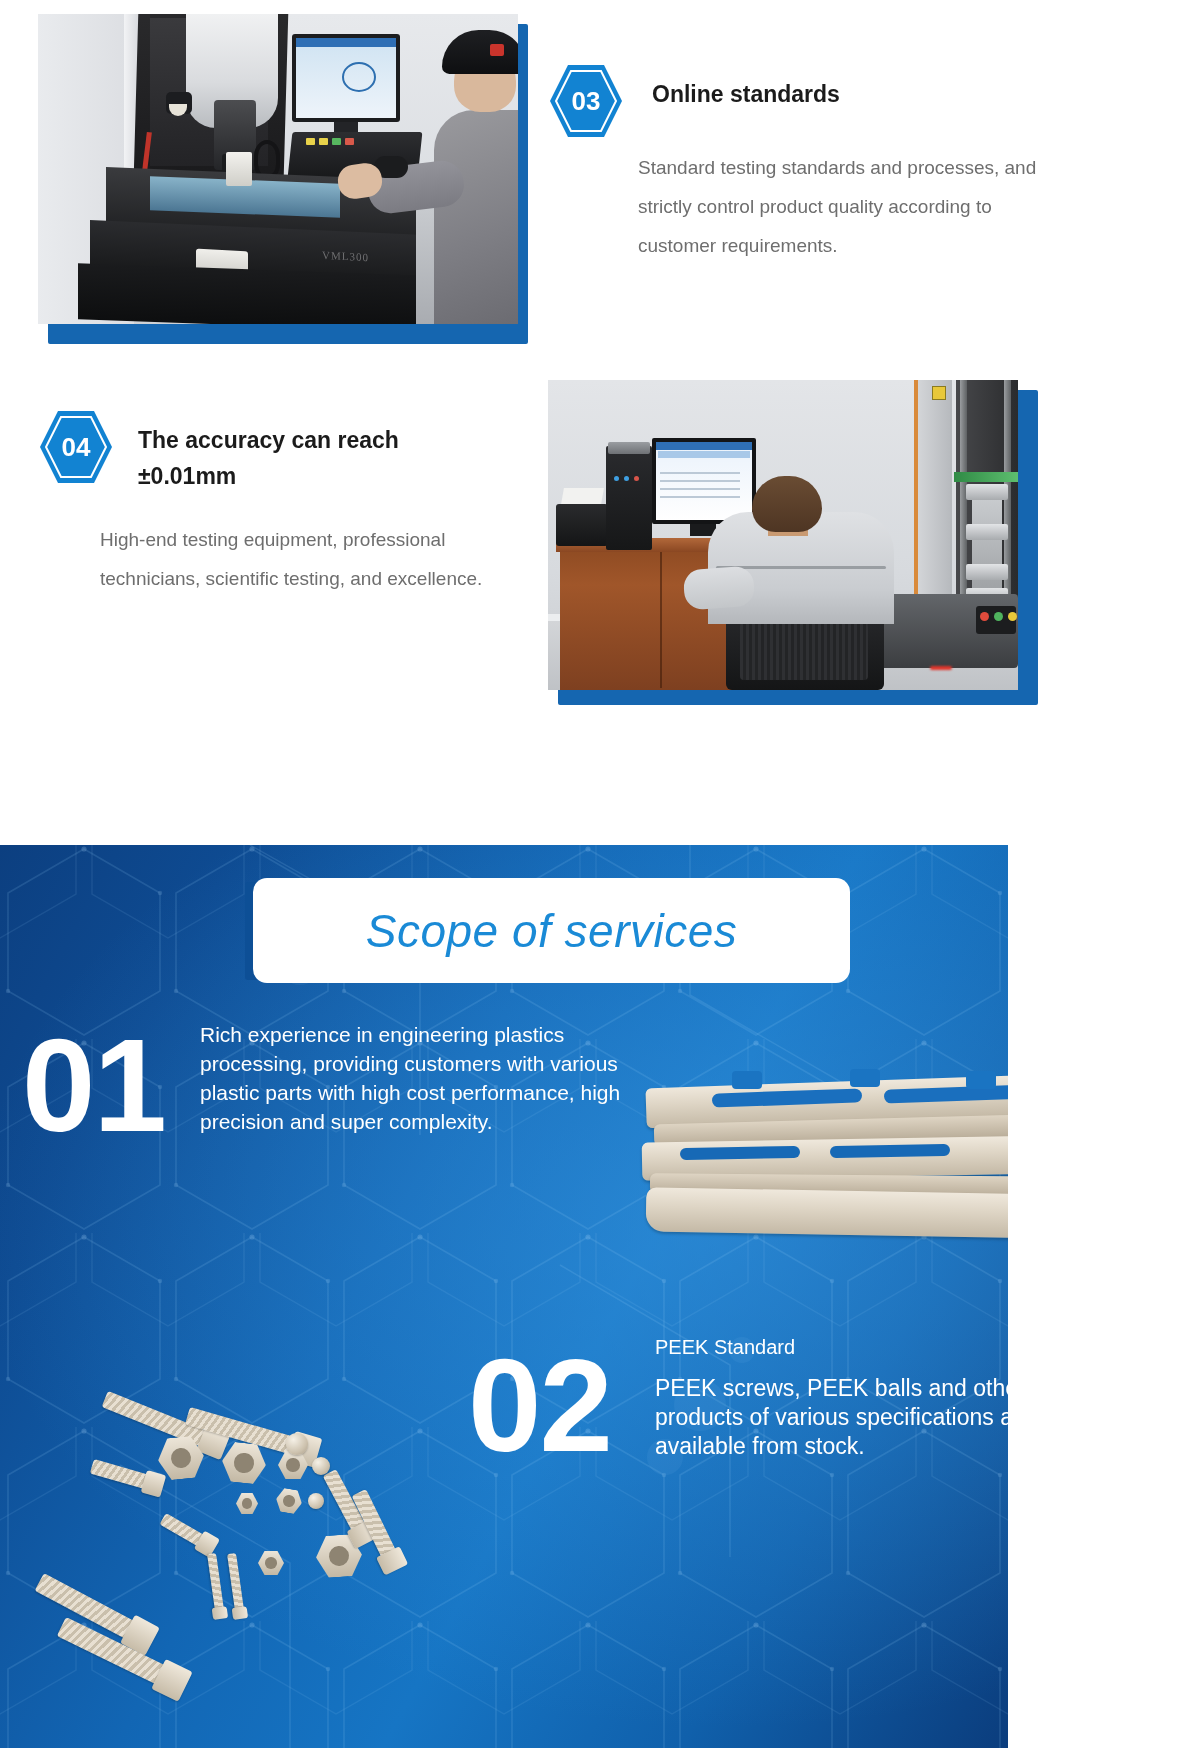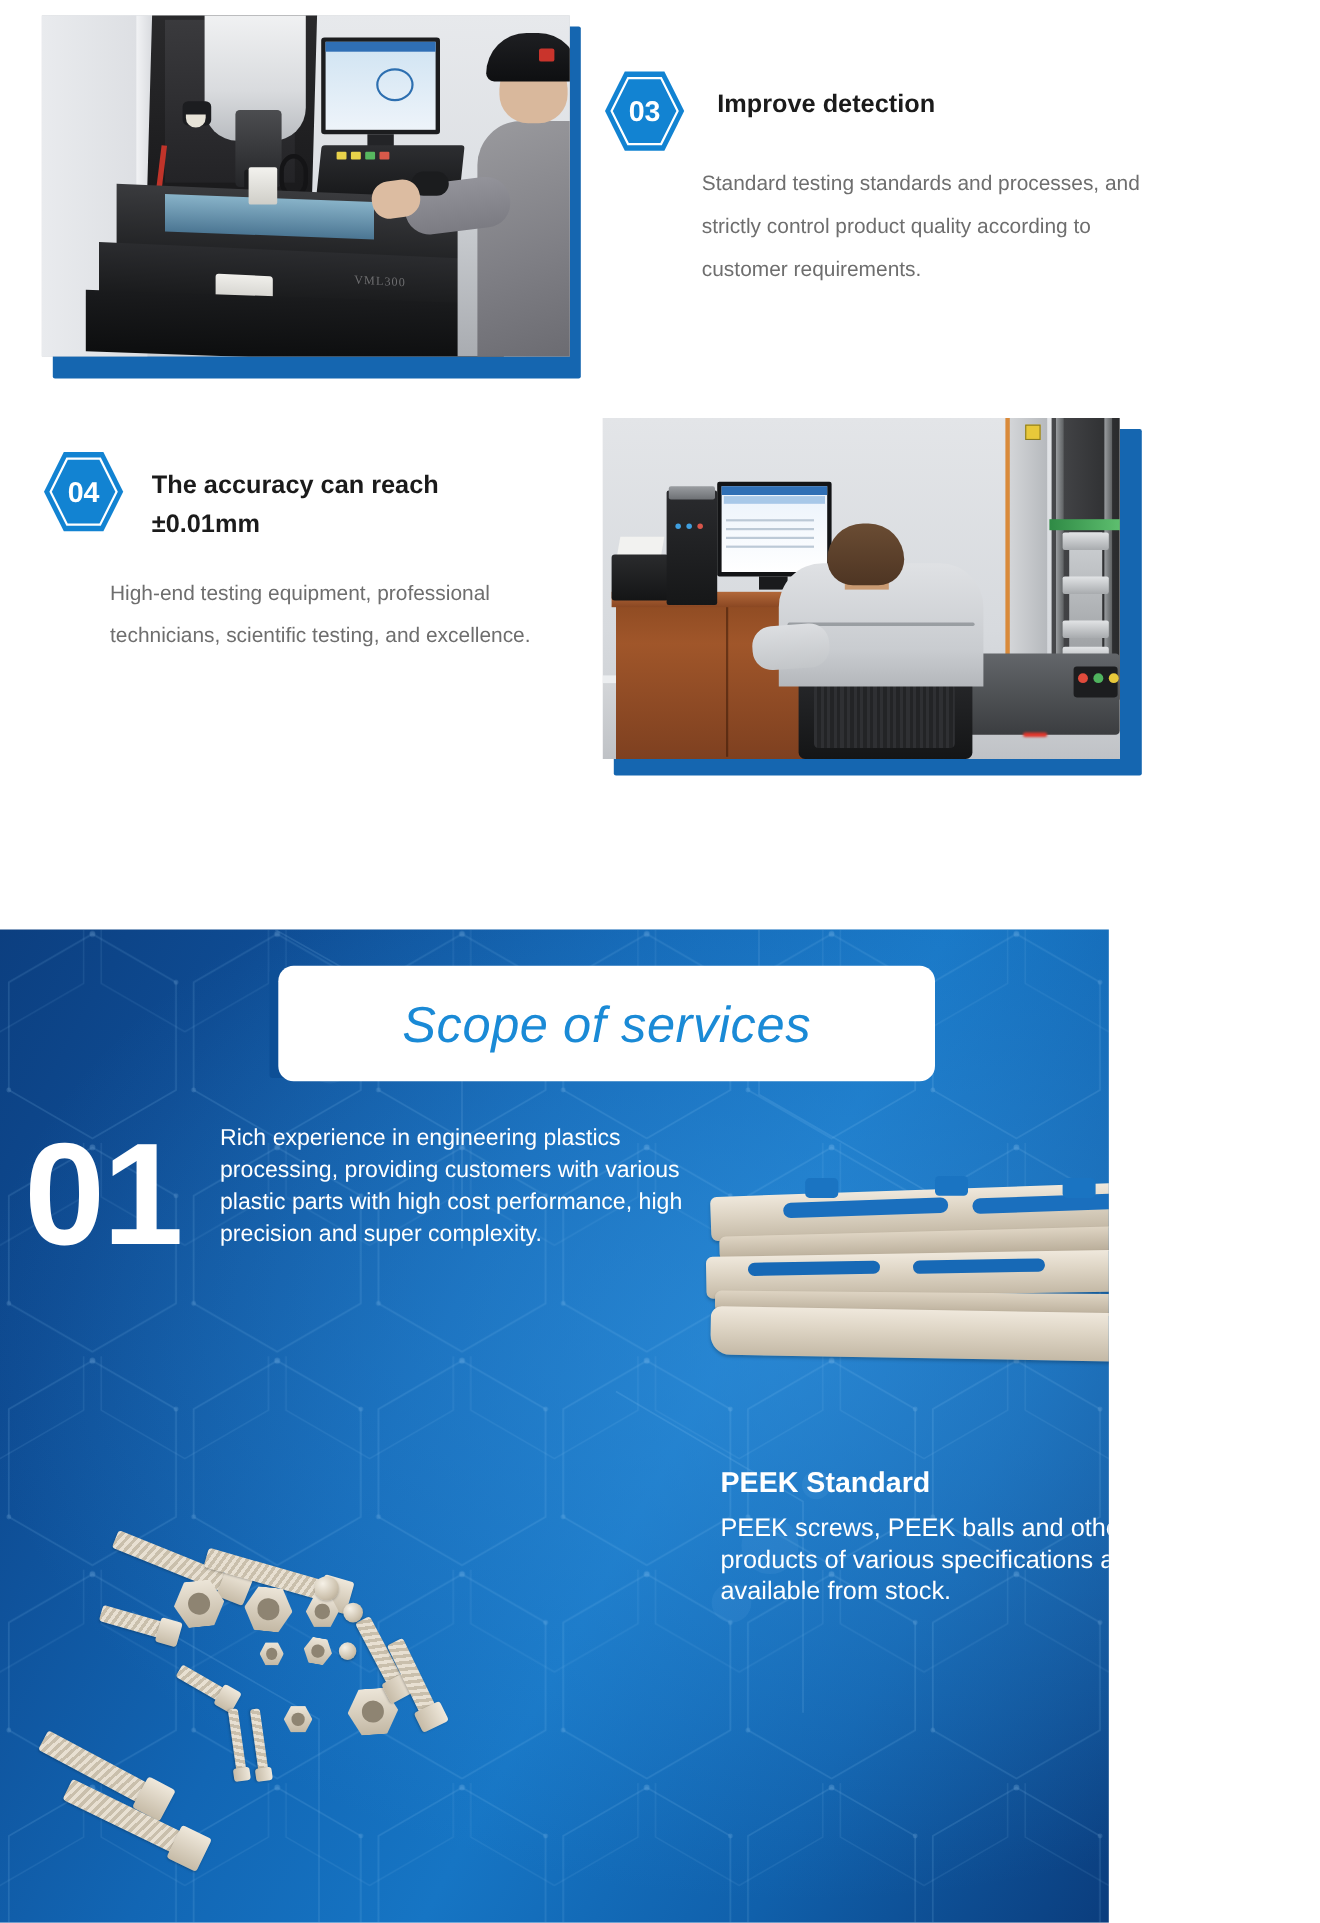--- a/index.html
+++ b/index.html
@@ -236,21 +236,21 @@
     position:absolute; color:#fff; font-weight:bold; line-height:1;
     font-family:"Liberation Sans", sans-serif;
   }
   #num01 { left:22px; top:175px; font-size:132px; letter-spacing:-2px; }
   #blk01 { position:absolute; left:200px; top:163px; width:450px; }
   #blk01 .b-title { font-size:27px; font-weight:bold; color:#fff; line-height:34px; }
   #blk01 .b-body { font-size:21px; color:#fff; line-height:29px; margin-top:12px; width:440px; }
 
   #num02 { left:468px; top:495px; font-size:132px; letter-spacing:-2px; }
   #blk02 { position:absolute; left:655px; top:485px; width:420px; }
-  #blk02 .b-title { font-size:26px; font-weight:bold; color:#fff; line-height:34px; }
+  #blk02 .b-title { font-size:20px; font-weight:normal; color:#fff; line-height:34px; }
   #blk02 .b-body { font-size:23px; color:#fff; line-height:29px; margin-top:10px; width:420px; }
 
   
   #peekpart { position:absolute; left:640px; top:190px; width:430px; height:220px; }
   .pp-seg { position:absolute; background:linear-gradient(180deg,#efe8dc 0%,#ded5c5 42%,#c4b9a6 100%);
       border-radius:6px; box-shadow:0 2px 3px rgba(0,0,0,.22); }
   .pp-dark { background:linear-gradient(180deg,#ded4c3,#b9ad99); }
 
   
   #peekscrews { position:absolute; left:40px; top:540px; width:420px; height:320px; }
@@ -322,21 +322,21 @@
 
   <div class="feature" id="feature03">
     <div class="feat-head">
       <div class="hexbadge">
         <svg width="76" height="78" viewBox="0 0 76 78">
           <polygon points="20,3 56,3 74,39 56,75 20,75 2,39" fill="#1283d2"></polygon>
           <polygon points="23,9 53,9 68,39 53,69 23,69 8,39" fill="none" stroke="#ffffff" stroke-width="2"></polygon>
         </svg>
         <div class="num">03</div>
       </div>
-      <div class="feat-title">Improve detection</div>
+      <div class="feat-title">Online standards</div>
     </div>
     <div class="feat-body">Standard testing standards and processes, and strictly control product quality according to customer requirements.</div>
   </div>
 
   <div class="feature" id="feature04">
     <div class="feat-head">
       <div class="hexbadge">
         <svg width="76" height="78" viewBox="0 0 76 78">
           <polygon points="20,3 56,3 74,39 56,75 20,75 2,39" fill="#1283d2"></polygon>
           <polygon points="23,9 53,9 68,39 53,69 23,69 8,39" fill="none" stroke="#ffffff" stroke-width="2"></polygon>
@@ -458,20 +458,21 @@
     <div style="position:absolute;left:72px;top:56px;width:150px;height:14px;background:#1a6fbe;border-radius:7px;transform:rotate(-2deg);"></div>
     <div style="position:absolute;left:244px;top:52px;width:150px;height:14px;background:#1a6fbe;border-radius:7px;transform:rotate(-2deg);"></div>
     <div style="position:absolute;left:40px;top:112px;width:120px;height:12px;background:#1769b6;border-radius:6px;transform:rotate(-1deg);"></div>
     <div style="position:absolute;left:190px;top:110px;width:120px;height:12px;background:#1769b6;border-radius:6px;transform:rotate(-1deg);"></div>
 
     <div style="position:absolute;left:92px;top:36px;width:30px;height:18px;background:#1a74c2;border-radius:4px;"></div>
     <div style="position:absolute;left:210px;top:34px;width:30px;height:18px;background:#1a74c2;border-radius:4px;"></div>
     <div style="position:absolute;left:326px;top:36px;width:30px;height:18px;background:#1a74c2;border-radius:4px;"></div>
   </div>
 
+  <div class="bignum" id="num02">02</div>
   <div id="blk02">
     <div class="b-title">PEEK Standard</div>
     <div class="b-body">PEEK screws, PEEK balls and other products of various specifications are available from stock.</div>
   </div>
 
   <div id="peekscrews">
 
     <div class="scr" style="left:68px;top:6px;transform:rotate(22deg);">
       <div class="shaft" style="left:0;top:0;width:108px;height:17px;"></div>
       <div class="head" style="left:104px;top:-5px;width:26px;height:27px;"></div>

